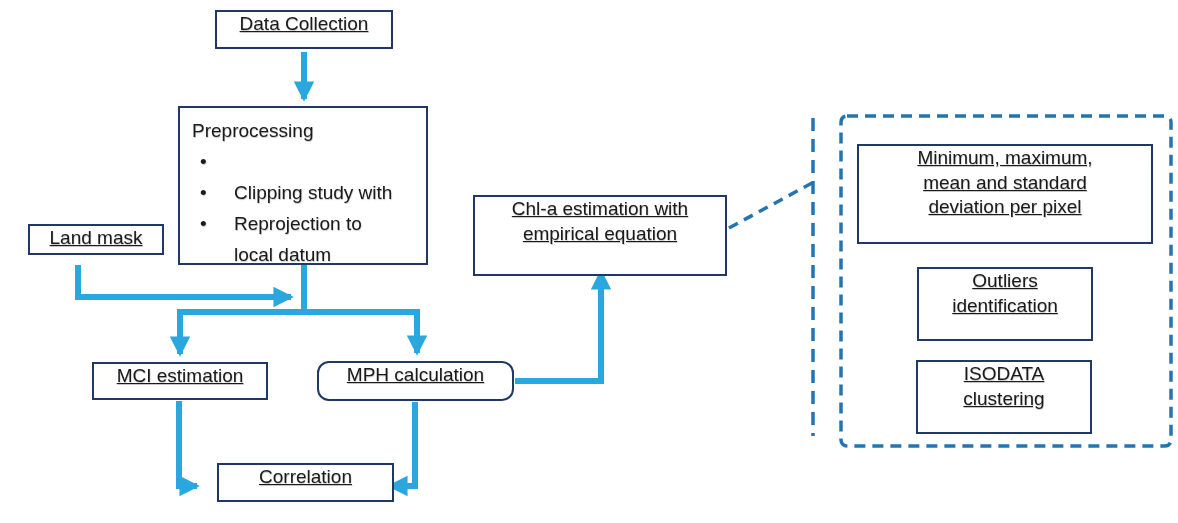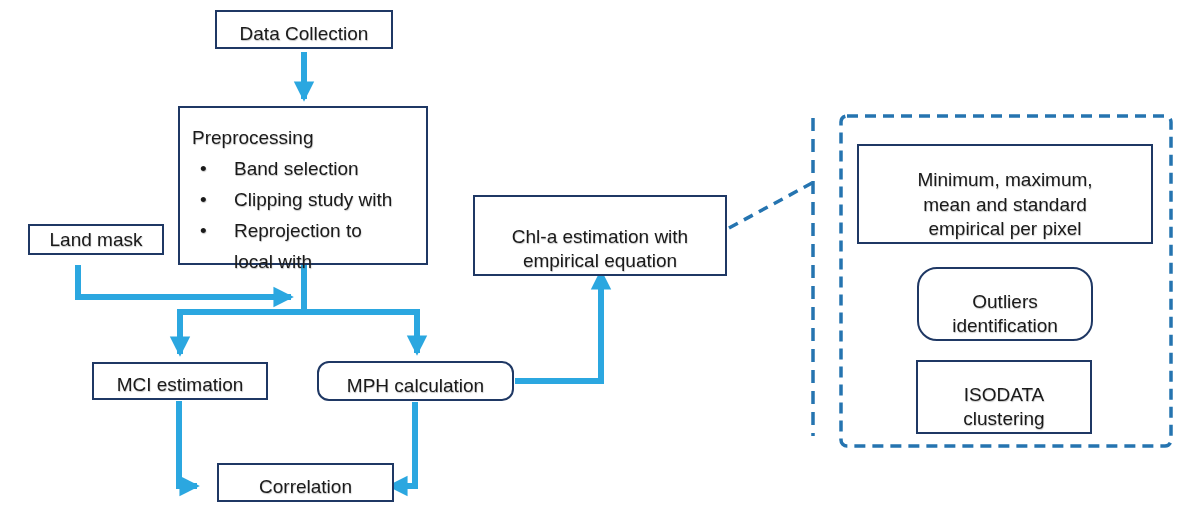--- a/index.html
+++ b/index.html
@@ -23,49 +23,50 @@
     width: 1178px;
     height: 523px;
     z-index: 0;
   }
   .node {
     position: absolute;
     box-sizing: border-box;
     background: #ffffff;
     border: 2.5px solid #1F3864;
     display: flex;
-    align-items: flex-end;
+    align-items: flex-start;
     justify-content: center;
     text-align: center;
     font-size: 19px;
     line-height: 1.3;
     z-index: 1;
     text-shadow: 0.5px 1px 1px rgba(90,90,90,0.35);
     white-space: pre-line;
+    text-decoration: underline;
   }
   .node-data-collection { left: 215px; top: 10px;  width: 178px; height: 39px; }
   .node-land-mask       { left: 28px;  top: 224px; width: 136px; height: 31px; }
   .node-chl-a           { left: 473px; top: 195px; width: 254px; height: 81px; }
   .node-mci             { left: 92px;  top: 362px; width: 176px; height: 38px; }
   .node-mph             { left: 317px; top: 361px; width: 197px; height: 40px; border-radius: 12px; }
   .node-correlation     { left: 205px; top: 463px; width: 177px; height: 39px; margin-left: 12px; }
   .node-stats           { left: 857px; top: 144px; width: 296px; height: 100px; }
-  .node-outliers        { left: 917px; top: 267px; width: 176px; height: 74px; border-radius: 20px; }
+  .node-outliers        { left: 917px; top: 267px; width: 176px; height: 74px; }
   .node-isodata         { left: 916px; top: 360px; width: 176px; height: 74px; }
 
   .node-preprocessing {
     left: 178px; top: 106px; width: 250px; height: 159px;
     position: absolute;
     box-sizing: border-box;
     background: #ffffff;
     border: 2.5px solid #1F3864;
     z-index: 1;
     font-size: 19px;
     text-shadow: 0.5px 1px 1px rgba(90,90,90,0.35);
-    padding: 14px 10px 6px 12px;
+    padding: 7px 10px 6px 12px;
   }
   .preprocessing-title {
     line-height: 31px;
   }
   .bullet-row {
     display: flex;
     align-items: flex-start;
     line-height: 31px;
   }
   .bullet-glyph {
@@ -107,30 +108,29 @@
   </svg>
 
   <div class="node node-data-collection">
     <span>Data Collection</span>
   </div>
 
   <div class="node-preprocessing">
     <div class="preprocessing-title">Preprocessing</div>
     <div class="bullet-row">
       <span class="bullet-glyph">•</span>
-      <span class="bullet-text">Band selection</span>
     </div>
     <div class="bullet-row">
       <span class="bullet-glyph">•</span>
       <span class="bullet-text">Clipping study with</span>
     </div>
     <div class="bullet-row">
       <span class="bullet-glyph">•</span>
       <span class="bullet-text">Reprojection to
-local with</span>
+local datum</span>
     </div>
   </div>
 
   <div class="node node-land-mask">
     <span>Land mask</span>
   </div>
 
   <div class="node node-chl-a">
     <span>Chl-a estimation with
 empirical equation</span>
@@ -144,21 +144,21 @@
     <span>MPH calculation</span>
   </div>
 
   <div class="node node-correlation">
     <span>Correlation</span>
   </div>
 
   <div class="node node-stats">
     <span>Minimum, maximum,
 mean and standard
-empirical per pixel</span>
+deviation per pixel</span>
   </div>
 
   <div class="node node-outliers">
     <span>Outliers
 identification</span>
   </div>
 
   <div class="node node-isodata">
     <span>ISODATA
 clustering</span>

